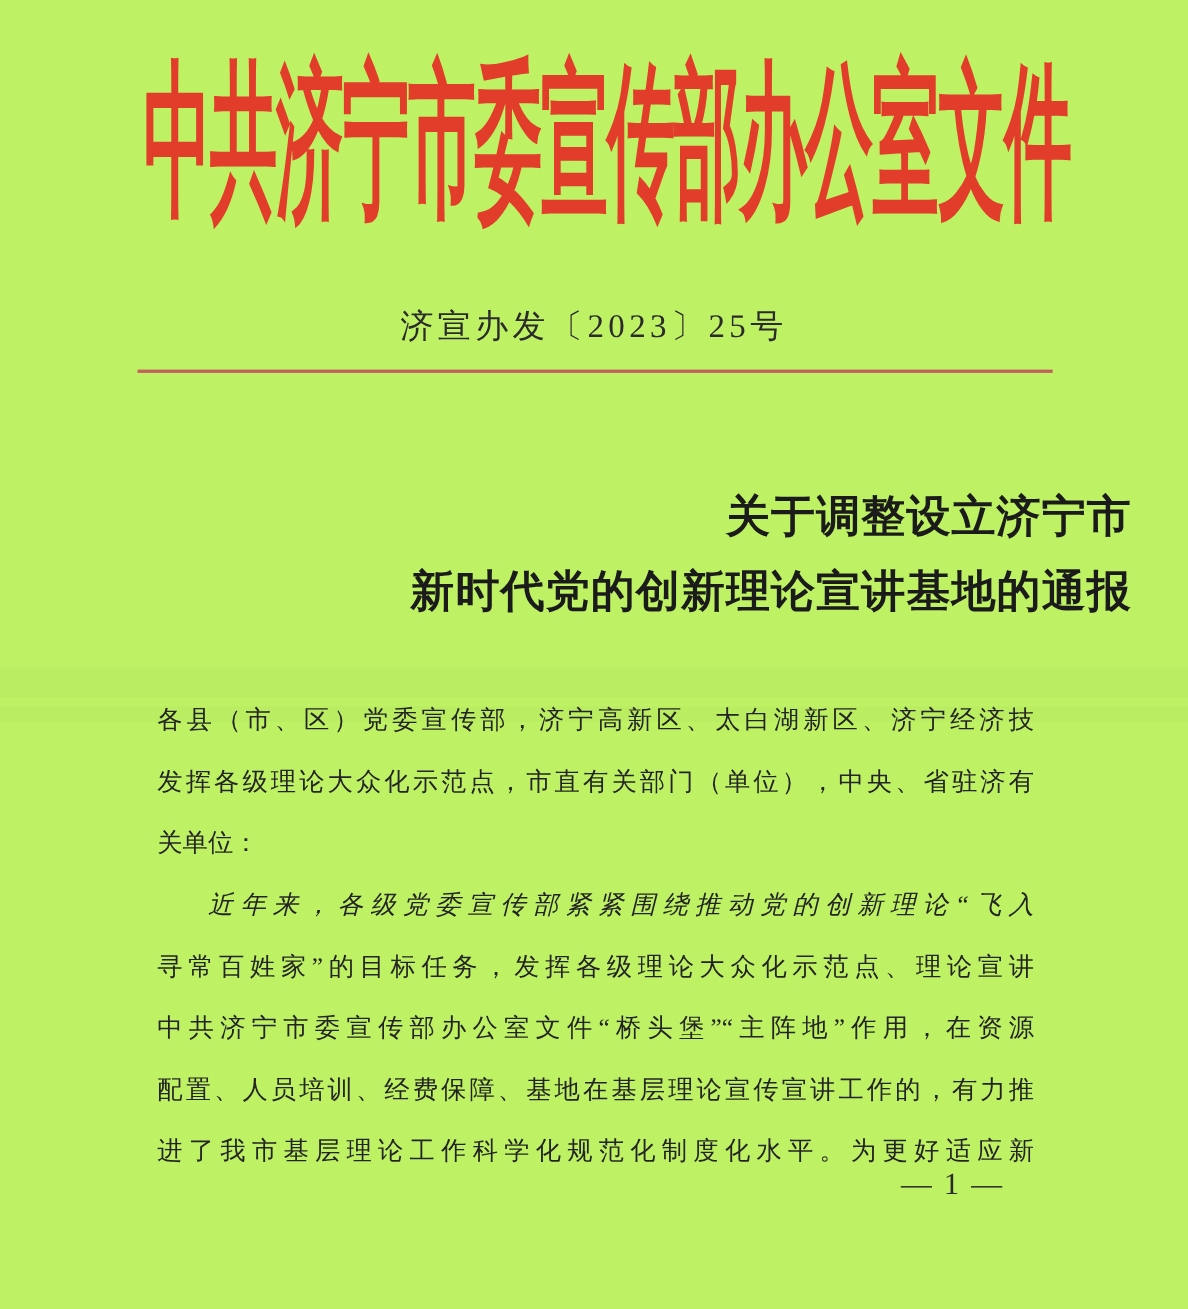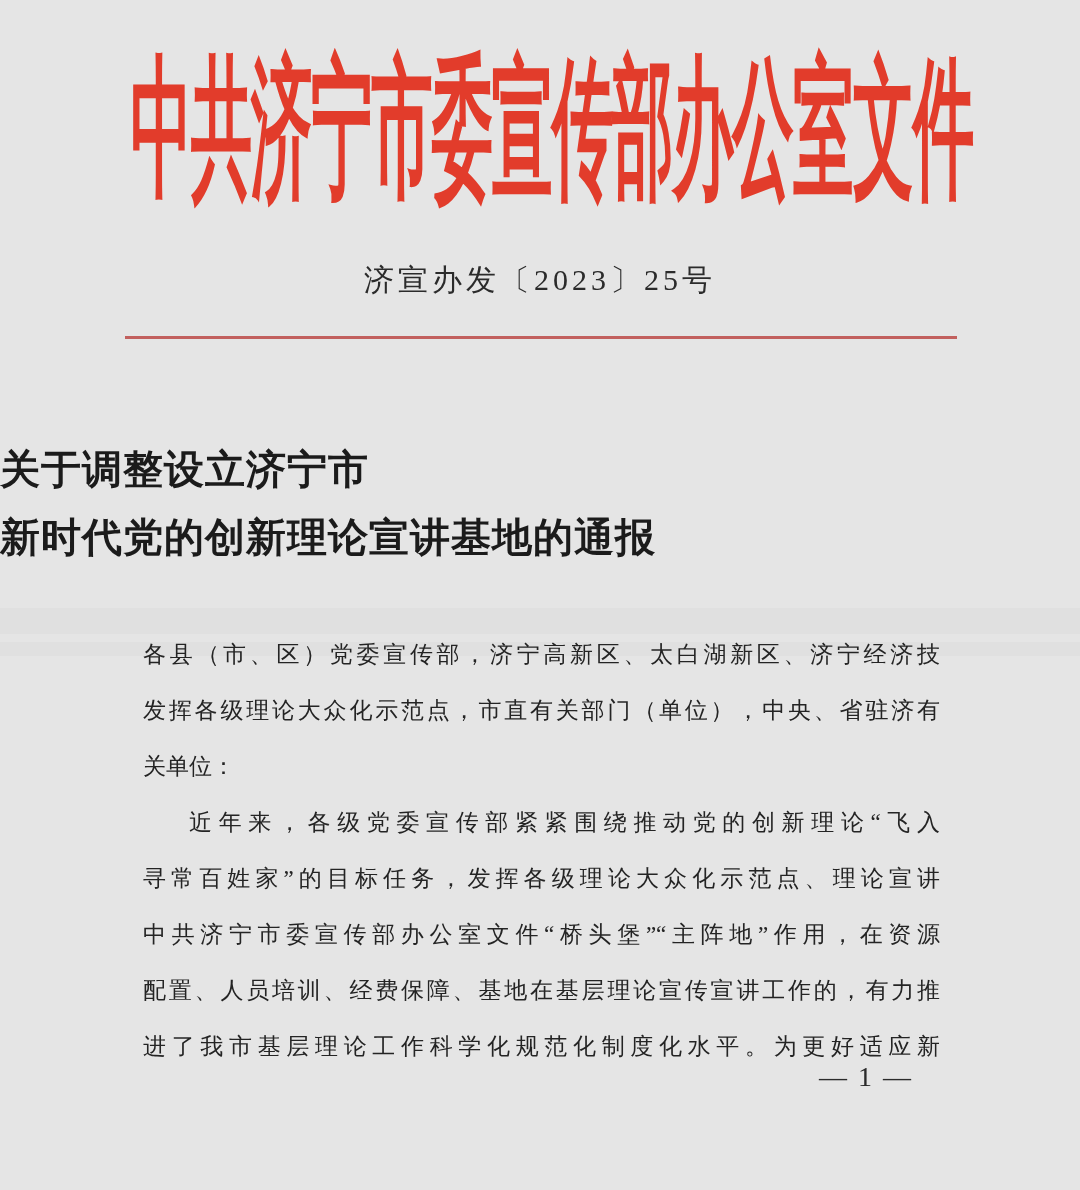--- a/index.html
+++ b/index.html
@@ -1,20 +1,20 @@
 <!DOCTYPE html>
 <html><head>
 <meta charset="utf-8">
 <style>
   html, body { margin: 0; padding: 0; background: #ffffff; }
   .page {
     position: relative;
     width: 1080px;
     height: 1190px;
-    background: #e5e5e5;
+    background: #bef264;
     overflow: hidden;
     font-family: "Liberation Serif", "DejaVu Serif", serif;
     color: #222222;
   }
   
   .streak { position: absolute; left: 0; width: 1080px; background: rgba(0,0,0,0.018); pointer-events: none; }
   .streak.s1 { top: 608px; height: 26px; }
   .streak.s2 { top: 642px; height: 14px; }
 
   
@@ -32,42 +32,42 @@
     font-weight: 900;
     letter-spacing: -1px;
     color: #e23c2b;
     transform: translateX(12px) scale(1.02, 2.55);
     transform-origin: 50% 50%;
   }
 
   
   .doc-number {
     position: absolute;
-    top: 260px; left: 0;
+    top: 276px; left: 0;
     width: 1080px;
     text-align: center;
     font-size: 30px;
     letter-spacing: 4px;
     color: #2b2b2b;
   }
 
   
   .red-line {
     position: absolute;
     top: 336px; left: 125px;
     width: 832px; height: 3px;
     background: #c2605e;
   }
 
   
   .doc-title {
     position: absolute;
     top: 436px; left: 0;
     width: 1029px;
-    text-align: left;
+    text-align: right;
     font-weight: bold;
     color: #1b1b1b;
     font-size: 40px;
     line-height: 68px;
     letter-spacing: 1px;
   }
 
   
   .doc-body {
     position: absolute;
@@ -76,21 +76,21 @@
     font-size: 23px;
     line-height: 56px;
     color: #242424;
   }
   .bline {
     height: 56px;
     text-align: justify;
     text-align-last: justify;
   }
   .bline.left-last { text-align-last: left; }
-  .bline.indent { text-indent: 2em; }
+  .bline.indent { text-indent: 2em; font-style: italic; }
 
   
   .page-number {
     position: absolute;
     top: 1062px; right: 167px;
     font-size: 28px;
     letter-spacing: 2px;
     color: #2b2b2b;
     line-height: 30px;
   }

